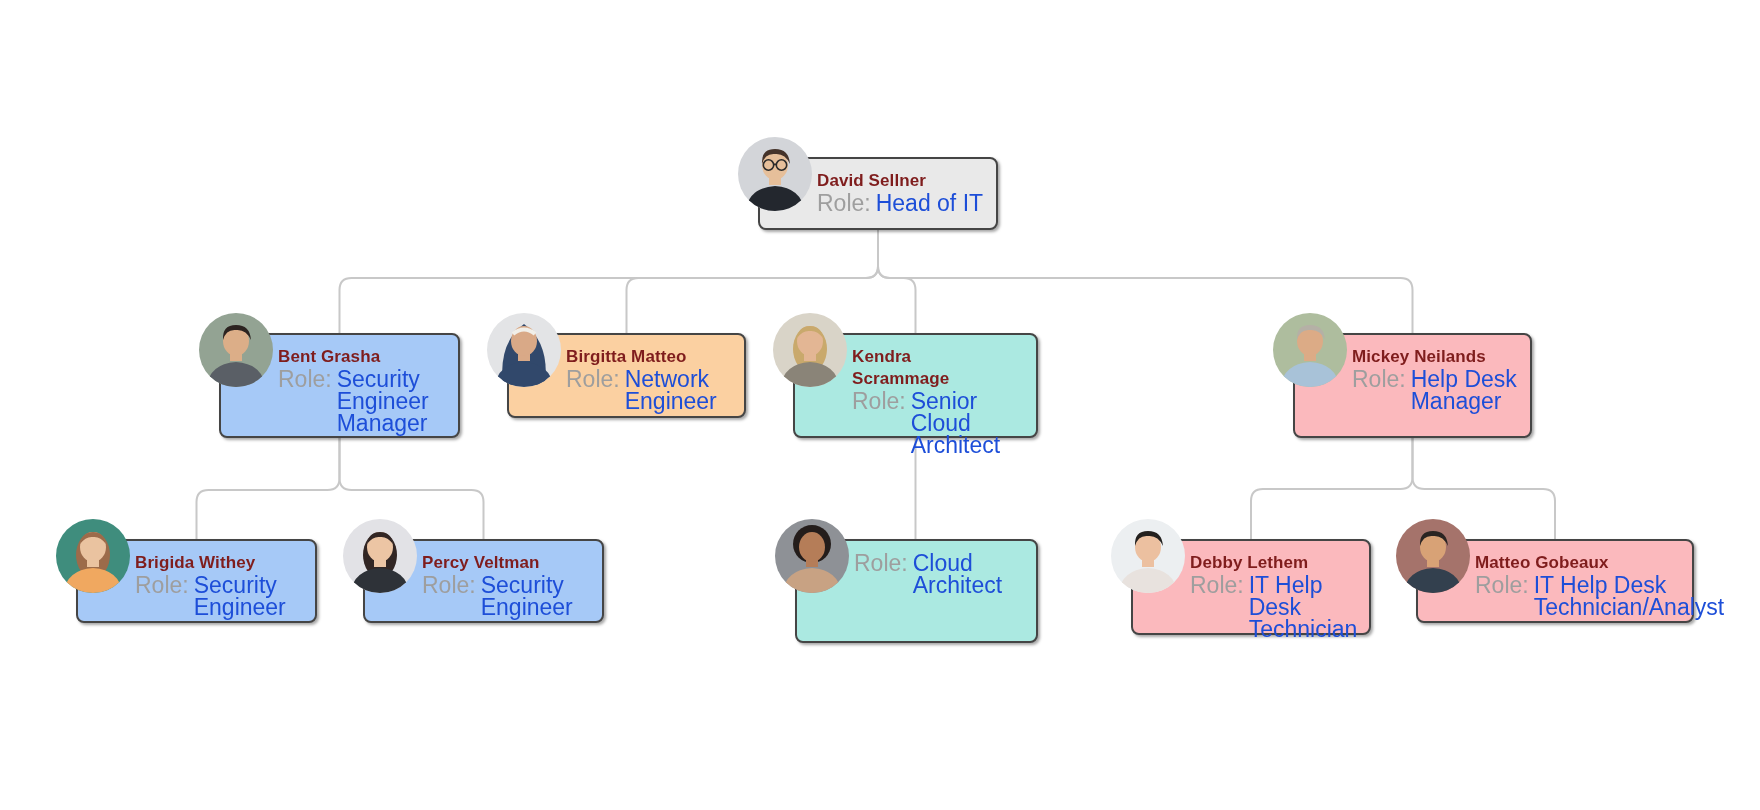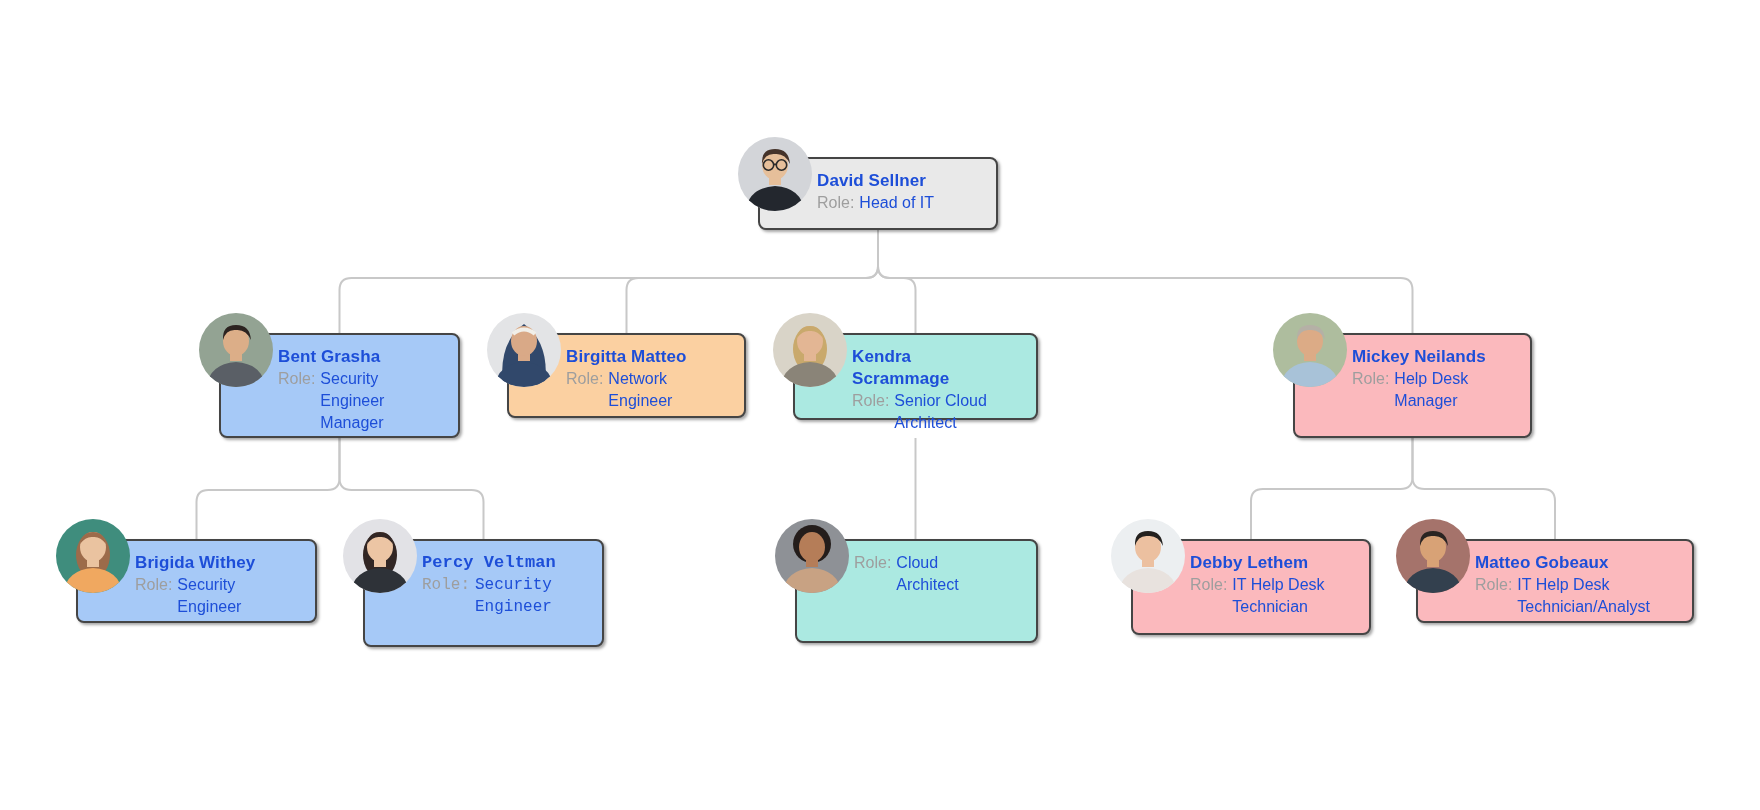--- a/index.html
+++ b/index.html
@@ -8,22 +8,22 @@
     font-family:"Liberation Sans", sans-serif;
   }
   #canvas{position:relative;width:1760px;height:810px;background:#ffffff;}
   #connector-layer{position:absolute;left:0;top:0;}
   .card{
     position:absolute;box-sizing:border-box;
     border:2px solid #454545;border-radius:8px;
     box-shadow:2px 2px 3px rgba(0,0,0,0.35);
     padding:11px 8px 0 57px;
   }
-  .name{font-weight:bold;font-size:17px;line-height:22px;color:#1d4ed8;letter-spacing:0.1px;}
-  .role-row{display:flex;font-size:16px;line-height:22px;}
+  .name{font-weight:bold;font-size:17px;line-height:22px;color:#7f1d1d;letter-spacing:0.1px;}
+  .role-row{display:flex;font-size:23px;line-height:22px;}
   .role-label{color:#9e9e9e;margin-right:5px;flex:none;}
   .role-text{color:#1d4ed8;}
   .avatar{position:absolute;width:74px;height:74px;border-radius:50%;}
   .avatar svg{display:block;width:74px;height:74px;}
 </style>
 </head>
 <body>
 
 <div id="canvas">
   <svg id="connector-layer" width="1760" height="810" viewBox="0 0 1760 810">
@@ -108,21 +108,21 @@
     <g clip-path="url(#clip-birgitta)">
       <rect x="0" y="0" width="74" height="74" fill="#e3e4e6"></rect>
       <path d="M16 72 Q11 30 37 11 Q63 30 58 72 Z" fill="#31486b"></path>
       <path d="M8 74 Q10 51 37 49 Q64 51 66 74 Z" fill="#31486b"></path>
       <rect x="31" y="35" width="12" height="13" fill="#d9a987"></rect>
       <ellipse cx="37" cy="28" rx="13" ry="15" fill="#d9a987"></ellipse>
       <path d="M26 21 Q37 12 48 21" stroke="#f1efe9" stroke-width="4" fill="none"></path>
     </g>
   </svg>
       </div>
-      <div class="card" style="left: 793px; top: 333px; width: 245px; height: 87px; background: rgb(171, 233, 225);">
+      <div class="card" style="left: 793px; top: 333px; width: 245px; height: 105px; background: rgb(171, 233, 225);">
         <div class="name">Kendra<br>Scrammage</div>
         <div class="role-row">
           <span class="role-label">Role:</span>
           <span class="role-text">Senior Cloud<br>Architect</span>
         </div>
       </div>
       <div class="avatar" style="left: 773px; top: 313px;">
         <svg viewBox="0 0 74 74" xmlns="http://www.w3.org/2000/svg">
     <defs>
             <clipPath id="clip-kendra">
@@ -180,21 +180,21 @@
     <g clip-path="url(#clip-brigida)">
       <rect x="0" y="0" width="74" height="74" fill="#3f8d7d"></rect>
       <ellipse cx="37" cy="36" rx="17" ry="23" fill="#9c6b4a"></ellipse>
       <path d="M8 74 Q10 51 37 49 Q64 51 66 74 Z" fill="#f0a860"></path>
       <rect x="31" y="35" width="12" height="13" fill="#eac3a0"></rect>
       <ellipse cx="37" cy="28" rx="13" ry="15" fill="#eac3a0"></ellipse>
       <path d="M24 25 Q26 13 37 13 Q48 13 50 25 Q44 17 37 18 Q30 17 24 25 Z" fill="#9c6b4a"></path>
     </g>
   </svg>
       </div>
-      <div class="card" style="left: 363px; top: 539px; width: 241px; height: 108px; background: rgb(166, 201, 247); font-family: Liberation Mono, monospace;">
+      <div class="card" style="left: 363px; top: 539px; width: 241px; height: 84px; background: rgb(166, 201, 247);">
         <div class="name">Percy Veltman</div>
         <div class="role-row">
           <span class="role-label">Role:</span>
           <span class="role-text">Security<br>Engineer</span>
         </div>
       </div>
       <div class="avatar" style="left: 343px; top: 519px;">
         <svg viewBox="0 0 74 74" xmlns="http://www.w3.org/2000/svg">
     <defs>
             <clipPath id="clip-percy">

